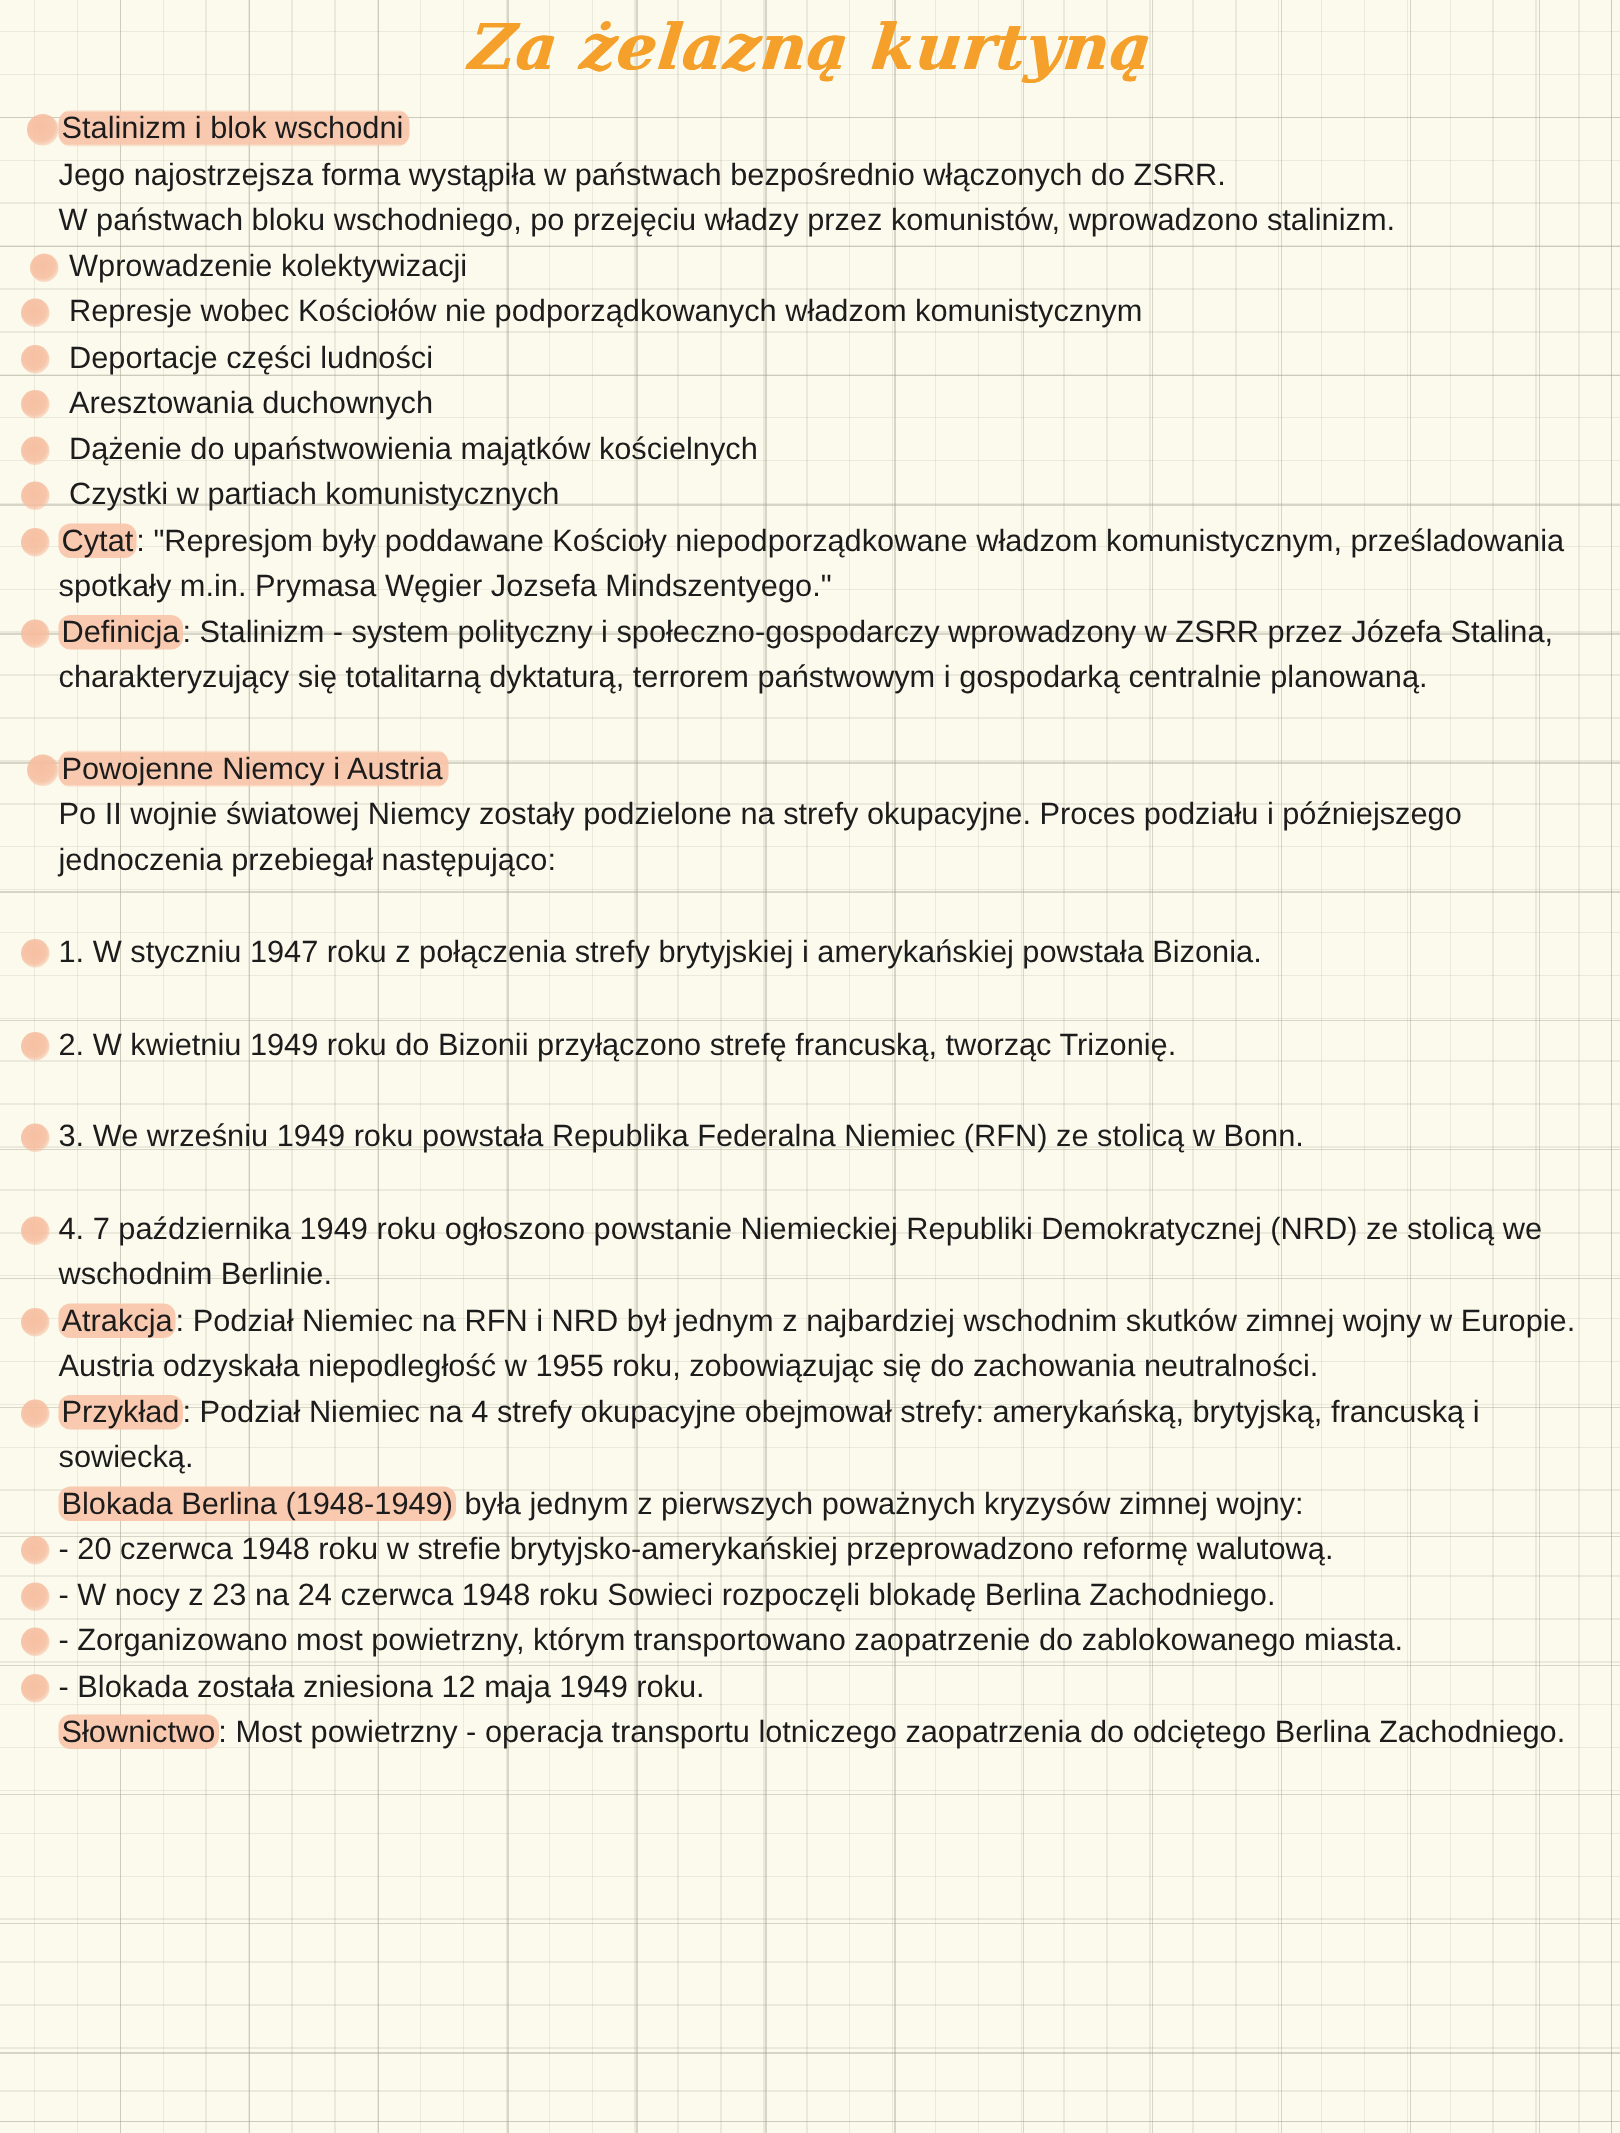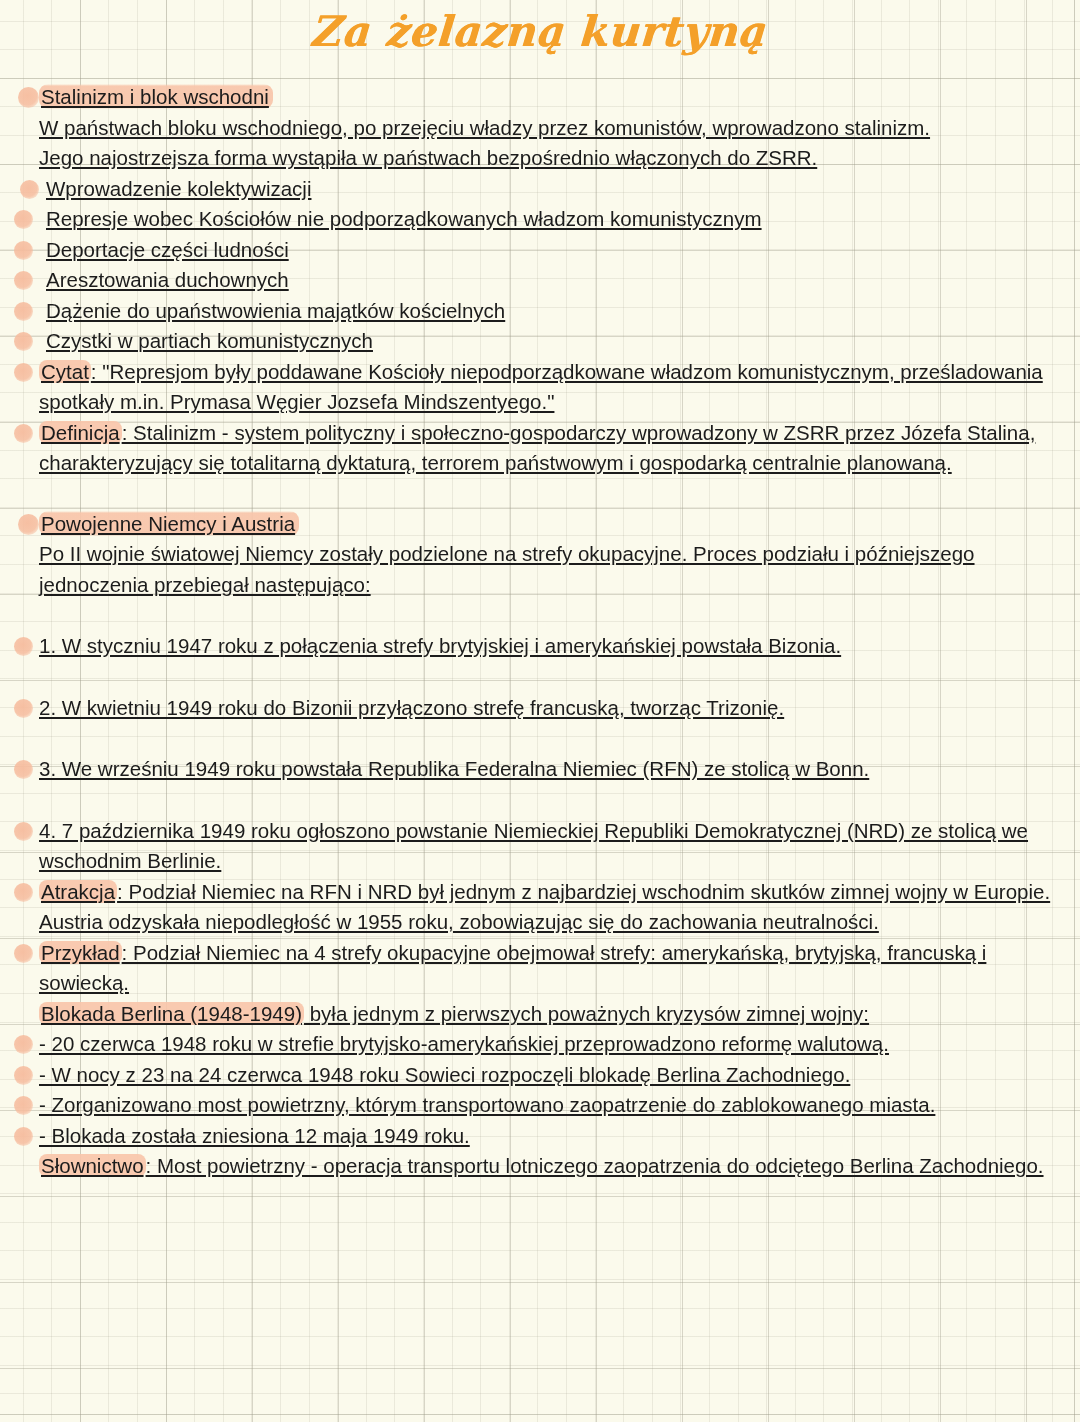--- a/index.html
+++ b/index.html
@@ -59,27 +59,26 @@
     line-height: 56px;
     color: #f4a02a;
     letter-spacing: 0.5px;
     transform: skewX(-6deg);
     text-shadow: 0.5px 0 0 #f4a02a;
   }
 
   
   .content {
     position: absolute;
-    top: 82px;
+    top: 71px;
     left: 16px;
     width: 1052px;
     font-size: 20.5px;
     line-height: 30.5px;
     color: #1c1c1c;
-    text-decoration: underline;
   }
 
   .line {
     position: relative;
     padding-left: 23px;
     margin: 0;
     white-space: normal;
   }
   .line.plain { padding-left: 23px; }
 
@@ -148,22 +147,22 @@
     <span class="doc-title">Za żelazną kurtyną</span>
   </div>
 
   <div class="content">
 
     <div class="heading">
       <span class="blob heading-blob"></span>
       <span class="hl">Stalinizm i blok wschodni</span>
     </div>
 
+    <p class="line plain">Jego najostrzejsza forma wystąpiła w państwach bezpośrednio włączonych do ZSRR.</p>
     <p class="line plain">W państwach bloku wschodniego, po przejęciu władzy przez komunistów, wprowadzono stalinizm.</p>
-    <p class="line plain">Jego najostrzejsza forma wystąpiła w państwach bezpośrednio włączonych do ZSRR.</p>
 
     <p class="line bullet-line">
       <span class="blob"></span>
       <span>Wprowadzenie kolektywizacji</span>
     </p>
     <p class="line bullet-line">
       <span class="blob nudge-left"></span>
       <span>Represje wobec Kościołów nie podporządkowanych władzom komunistycznym</span>
     </p>
     <p class="line bullet-line">

